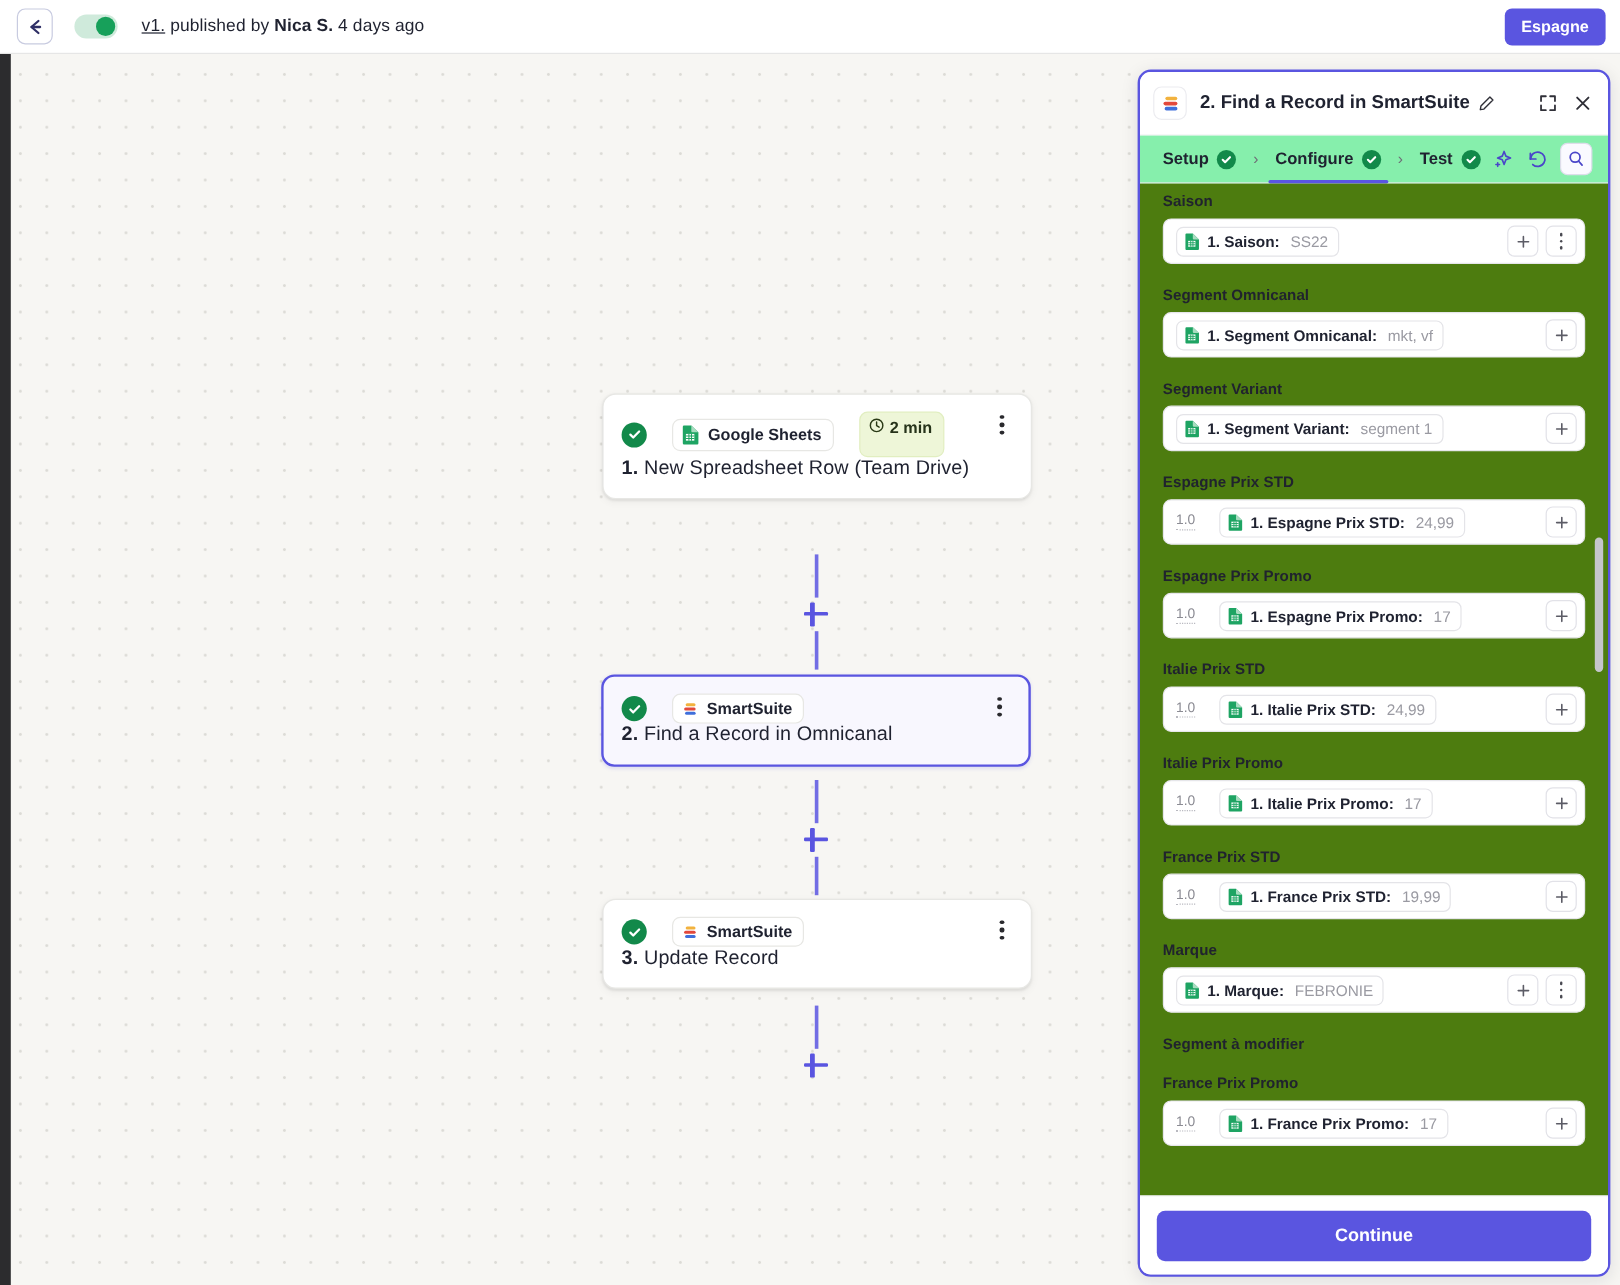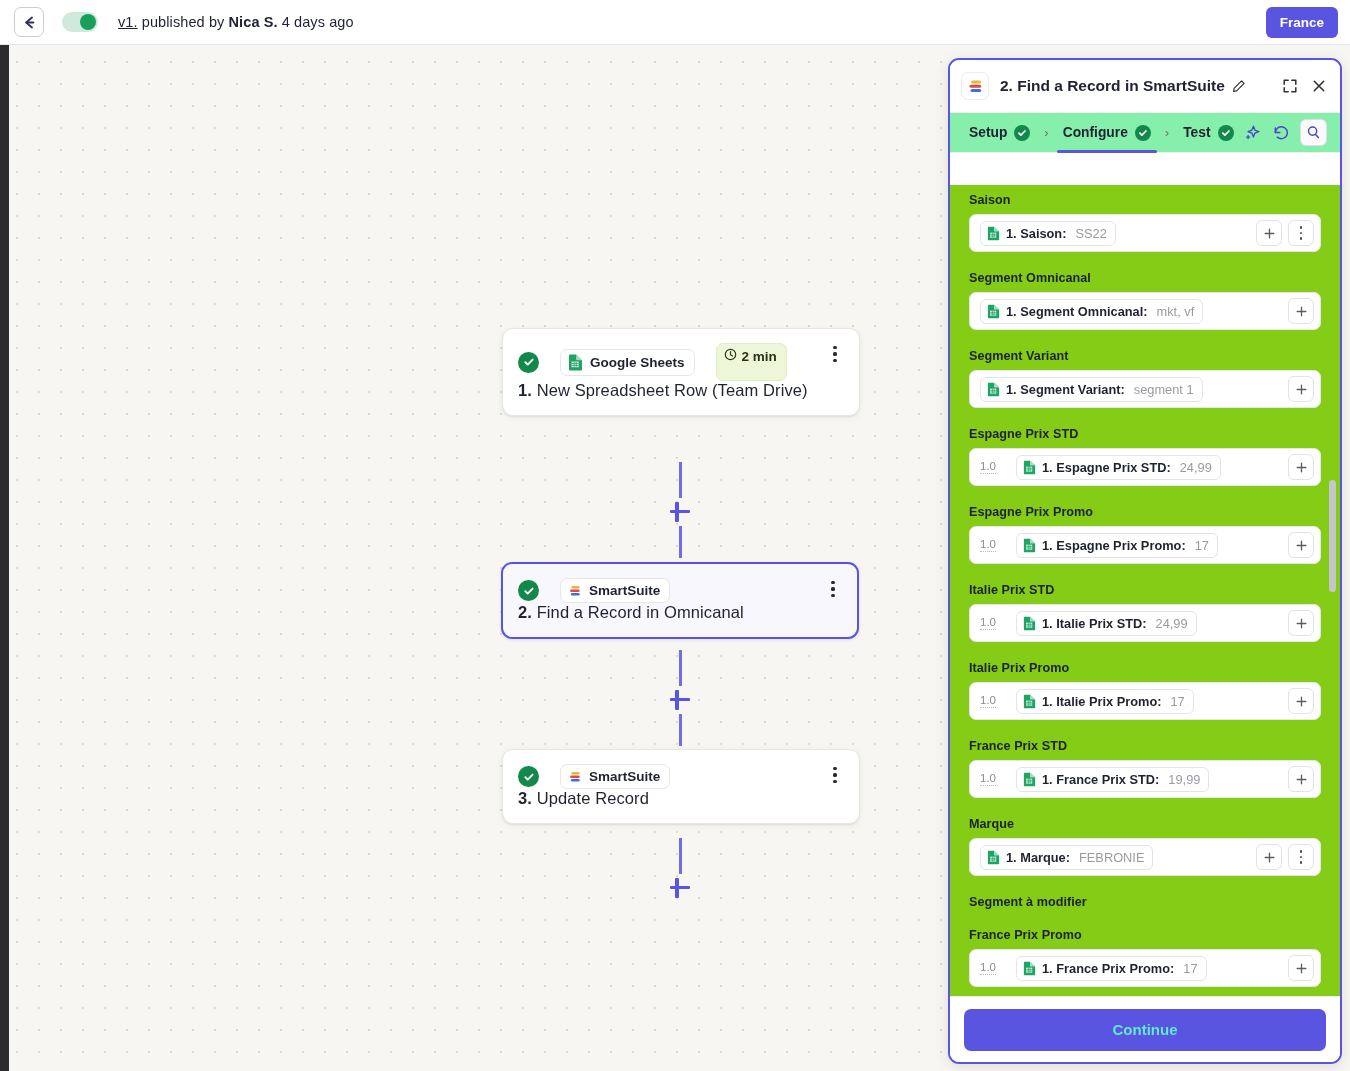--- a/index.html
+++ b/index.html
@@ -176,22 +176,21 @@
   .search-box {
     width: 27px; height: 27px; border: 1px solid #ddddea; border-radius: 6px;
     background: #fafaff; display: flex; align-items: center; justify-content: center;
     cursor: pointer;
   }
 
   .panel-body {
     flex: 1 1 auto; position: relative;
     overflow: hidden;
     padding: 12px 19px 10px 19px;
-    background: #84cc16;
-    margin-top: 32px;
+    background: #4d7c0f;
   }
   .field { margin-bottom: 19px; }
   .field:first-child { margin-top: -4px; }
   .field-label {
     font-size: 12.6px; font-weight: 700; color: #20232e;
     margin-bottom: 7px; letter-spacing: .05px;
   }
   .field-row {
     border: 1px solid #e6e6ea; border-radius: 7px;
     background: #fff;
@@ -236,21 +235,21 @@
 
   .panel-foot {
     flex: 0 0 66px; height: 66px;
     background: #fff;
     border-top: 1px solid #ededef;
     display: flex; align-items: center; justify-content: center;
     padding: 0 14px;
   }
   .continue-btn {
     width: 100%; height: 42px;
-    background: #5a55e0; color: #5eead4;
+    background: #5a55e0; color: #ffffff;
     border: none; border-radius: 7px;
     font-size: 15px; font-weight: 700;
     font-family: "Liberation Sans", sans-serif;
     cursor: pointer;
   }
 
   
   .gs { width: 15px; height: 17px; flex: 0 0 15px; display:block; }
   .gs-sm { width: 13px; height: 15px; flex: 0 0 13px; display:block; }
   .ss-logo { display: block; }
@@ -266,21 +265,21 @@
         <path d="M5.4 8.5 H12.4" stroke="#2f2f66" stroke-width="1.9" stroke-linecap="round"></path>
       </svg>
     </span>
   </div>
   <div class="toggle">
     <div class="knob"></div>
   </div>
   <div class="status-text">
     <span class="ver">v1.</span><span> published by </span><b>Nica S.</b><span> 4 days ago</span>
   </div>
-  <button class="publish-btn">France</button>
+  <button class="publish-btn">Espagne</button>
 </div>
 
 <div class="canvas">
   <div class="canvas-left-edge"></div>
 
   <div class="flow">
 
     <div class="node" style="left:502px; top:283px;">
       <div class="node-head">
         <span class="chk">

